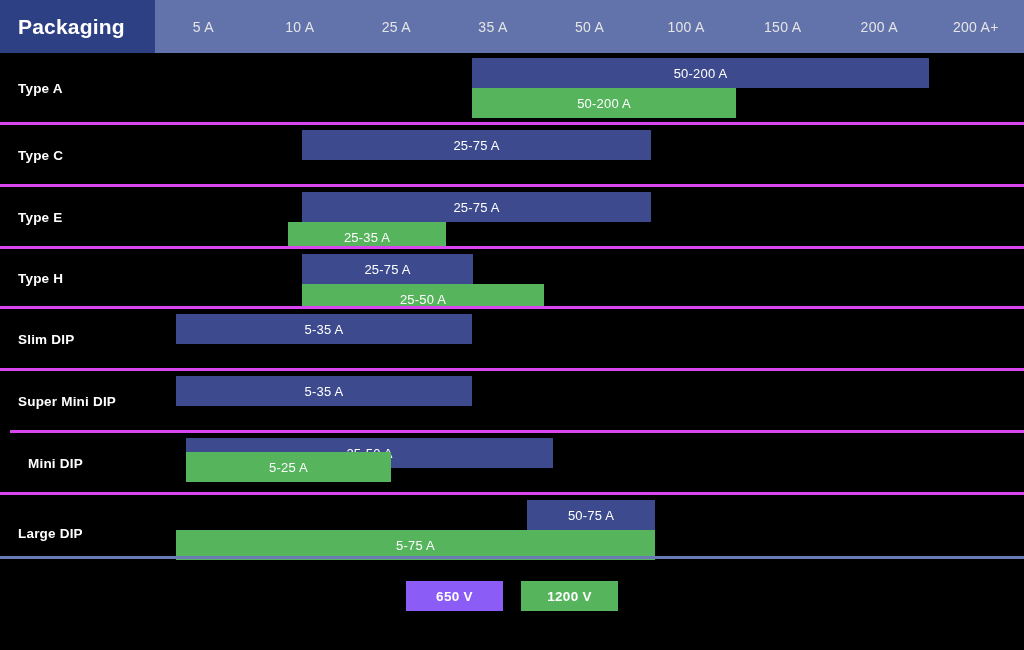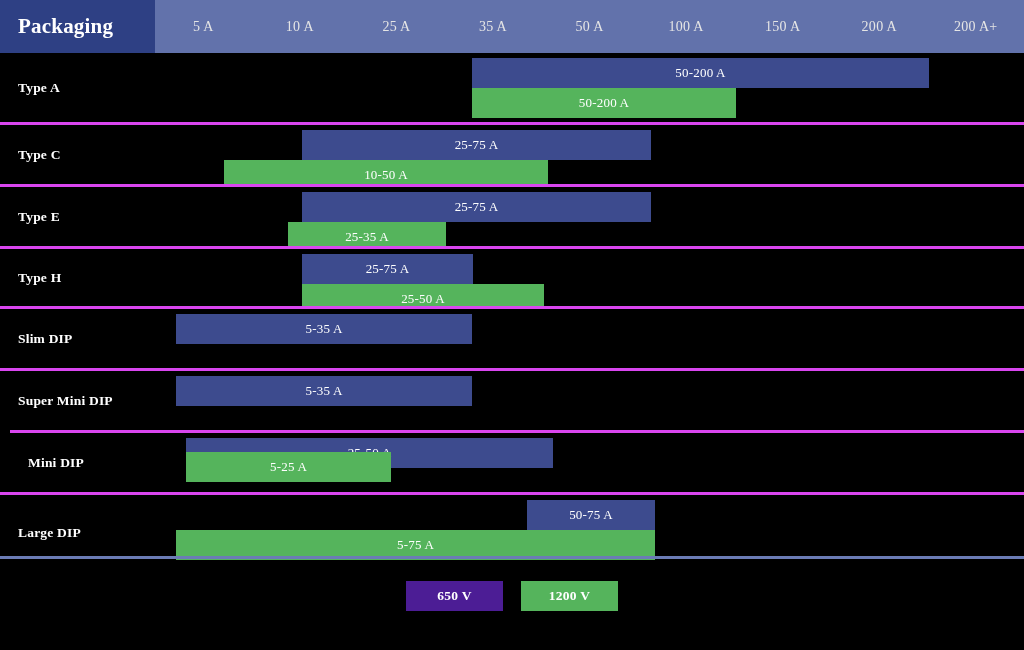--- a/index.html
+++ b/index.html
@@ -2,21 +2,21 @@
 <html><head>
 <meta charset="utf-8">
 <style>
   html,body{margin:0;padding:0;}
   body{
     width:1024px;height:650px;
     background:#000000;
     font-family:"Liberation Sans","DejaVu Sans",sans-serif;
     overflow:hidden;
   }
-  #app{position:relative;width:1024px;height:650px;background:#000;font-family:Liberation Serif, serif;}
+  #app{position:relative;width:1024px;height:650px;background:#000;}
 
   
   .header{position:absolute;left:0;top:0;width:1024px;height:53px;}
   .header-title{
     position:absolute;left:0;top:0;width:155px;height:53px;
     background:#2e4084;color:#ffffff;
     font-size:21px;font-weight:bold;
     display:flex;align-items:center;padding-left:18px;
     box-sizing:border-box;letter-spacing:.2px;
   }
@@ -53,21 +53,21 @@
   
   .legend{
     position:absolute;left:0;width:1024px;
     display:flex;justify-content:center;align-items:center;gap:18px;
   }
   .legend-item{
     min-width:97px;height:30px;padding:0 14px;box-sizing:border-box;
     display:flex;align-items:center;justify-content:center;
     color:#ffffff;font-size:13.5px;font-weight:bold;letter-spacing:.3px;
   }
-  .legend-item.v650{background:#4c1d95;}
+  .legend-item.v650{background:#8b5cf6;}
   .legend-item.v1200{background:#55b45c;}
 </style>
 </head>
 <body>
 
 <div id="app">
 
   <div class="header">
     <div class="header-title">Packaging</div>
     <div class="header-ticks" id="header-ticks">
@@ -88,21 +88,20 @@
         <div class="row-label">Type A</div>
         <div class="plot">
           <div class="bar v650" style="left: 472px; width: 457px; top: 5px;">50-200 A</div>
           <div class="bar v1200" style="left: 472px; width: 264px; top: 35px;">50-200 A</div>
         </div>
       </div>
       <div class="row" style="height: 62px;">
         <div class="row-label">Type C</div>
         <div class="plot">
           <div class="bar v650" style="left: 302px; width: 349px; top: 5px;">25-75 A</div>
-          <div class="bar v1200" style="left: 224px; width: 324px; top: 35px;">10-50 A</div>
         </div>
       </div>
       <div class="row" style="height: 62px;">
         <div class="row-label">Type E</div>
         <div class="plot">
           <div class="bar v650" style="left: 302px; width: 349px; top: 5px;">25-75 A</div>
           <div class="bar v1200" style="left: 288px; width: 158px; top: 35px;">25-35 A</div>
         </div>
       </div>
       <div class="row" style="height: 60px;">

